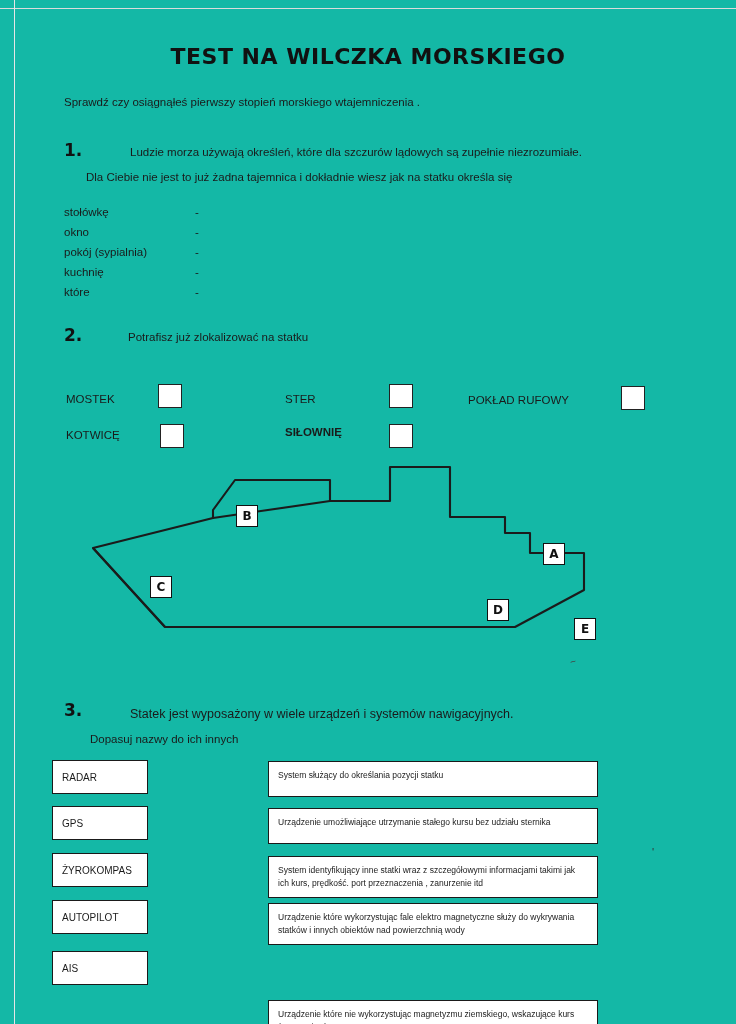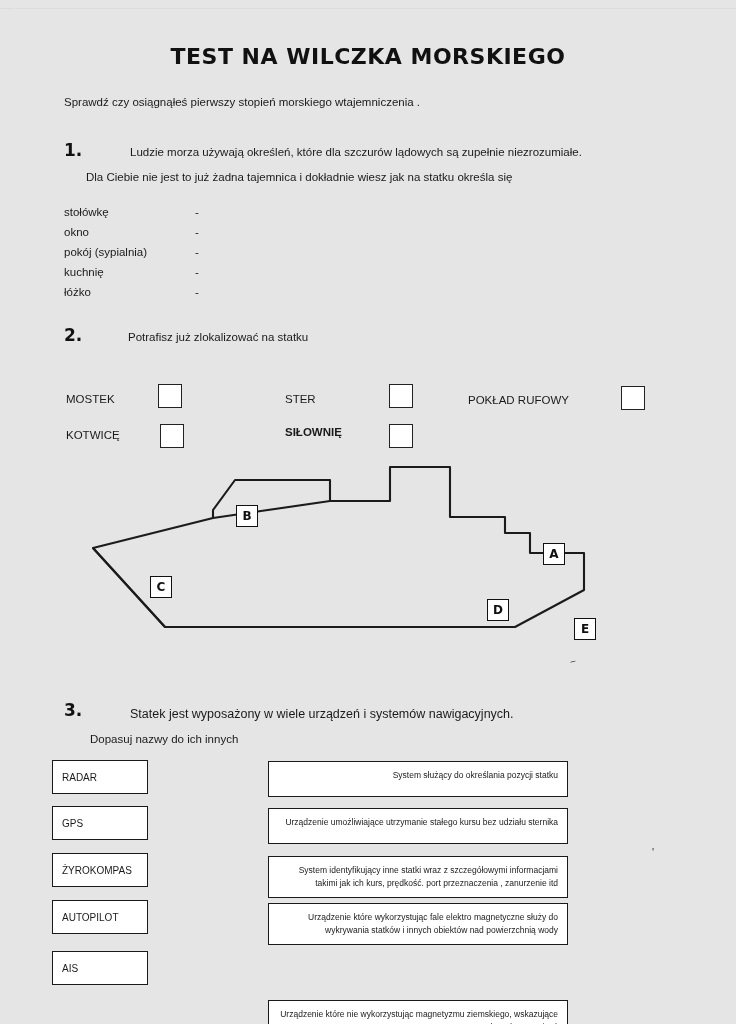--- a/index.html
+++ b/index.html
@@ -13,21 +13,21 @@
     position: relative;
     font-family: "Liberation Sans", sans-serif;
     color: #1a1a1a;
     overflow: hidden;
   }
   .page {
     position: absolute;
     left: 0; top: 0;
     width: 736px;
     height: 1024px;
-    background: #e5e5e5;
+    background: #14b8a6;
   }
   
   .scan-edge-top {
     position: absolute;
     left: 0; top: 8px;
     width: 736px; height: 1px;
     background: #dcdcdc;
   }
   .scan-edge-left {
     position: absolute;
@@ -146,29 +146,28 @@
     background: #fff;
     font-size: 10px;
     display: flex;
     align-items: center;
     padding-left: 9px;
     box-sizing: border-box;
   }
   .def-box {
     position: absolute;
     left: 268px;
-    width: 300px;
+    width: 330px;
     border: 1.4px solid #1a1a1a;
     background: #fff;
     font-size: 8.5px;
     line-height: 1.55;
     padding: 7px 9px;
     box-sizing: border-box;
     color: #1a1a1a;
-    text-align: right;
   }
   .tick-mark {
     position: absolute;
     left: 652px;
     top: 846px;
     font-size: 11px;
     color: #333;
   }
   .squiggle {
     position: absolute;
@@ -205,21 +204,21 @@
     </div>
     <div class="term-row">
       <span class="term-label">pokój (sypialnia)</span>
       <span class="term-dash">-</span>
     </div>
     <div class="term-row">
       <span class="term-label">kuchnię</span>
       <span class="term-dash">-</span>
     </div>
     <div class="term-row">
-      <span class="term-label">łóżko</span>
+      <span class="term-label">które</span>
       <span class="term-dash">-</span>
     </div>
   </div>
 
   <div class="qnum q2num">2.</div>
   <div class="qtext q2text">Potrafisz już zlokalizować na statku</div>
 
   <div class="opt-label" style="left:66px; top:393px;">MOSTEK</div>
   <div class="checkbox" style="left:158px; top:384px;"></div>
 

